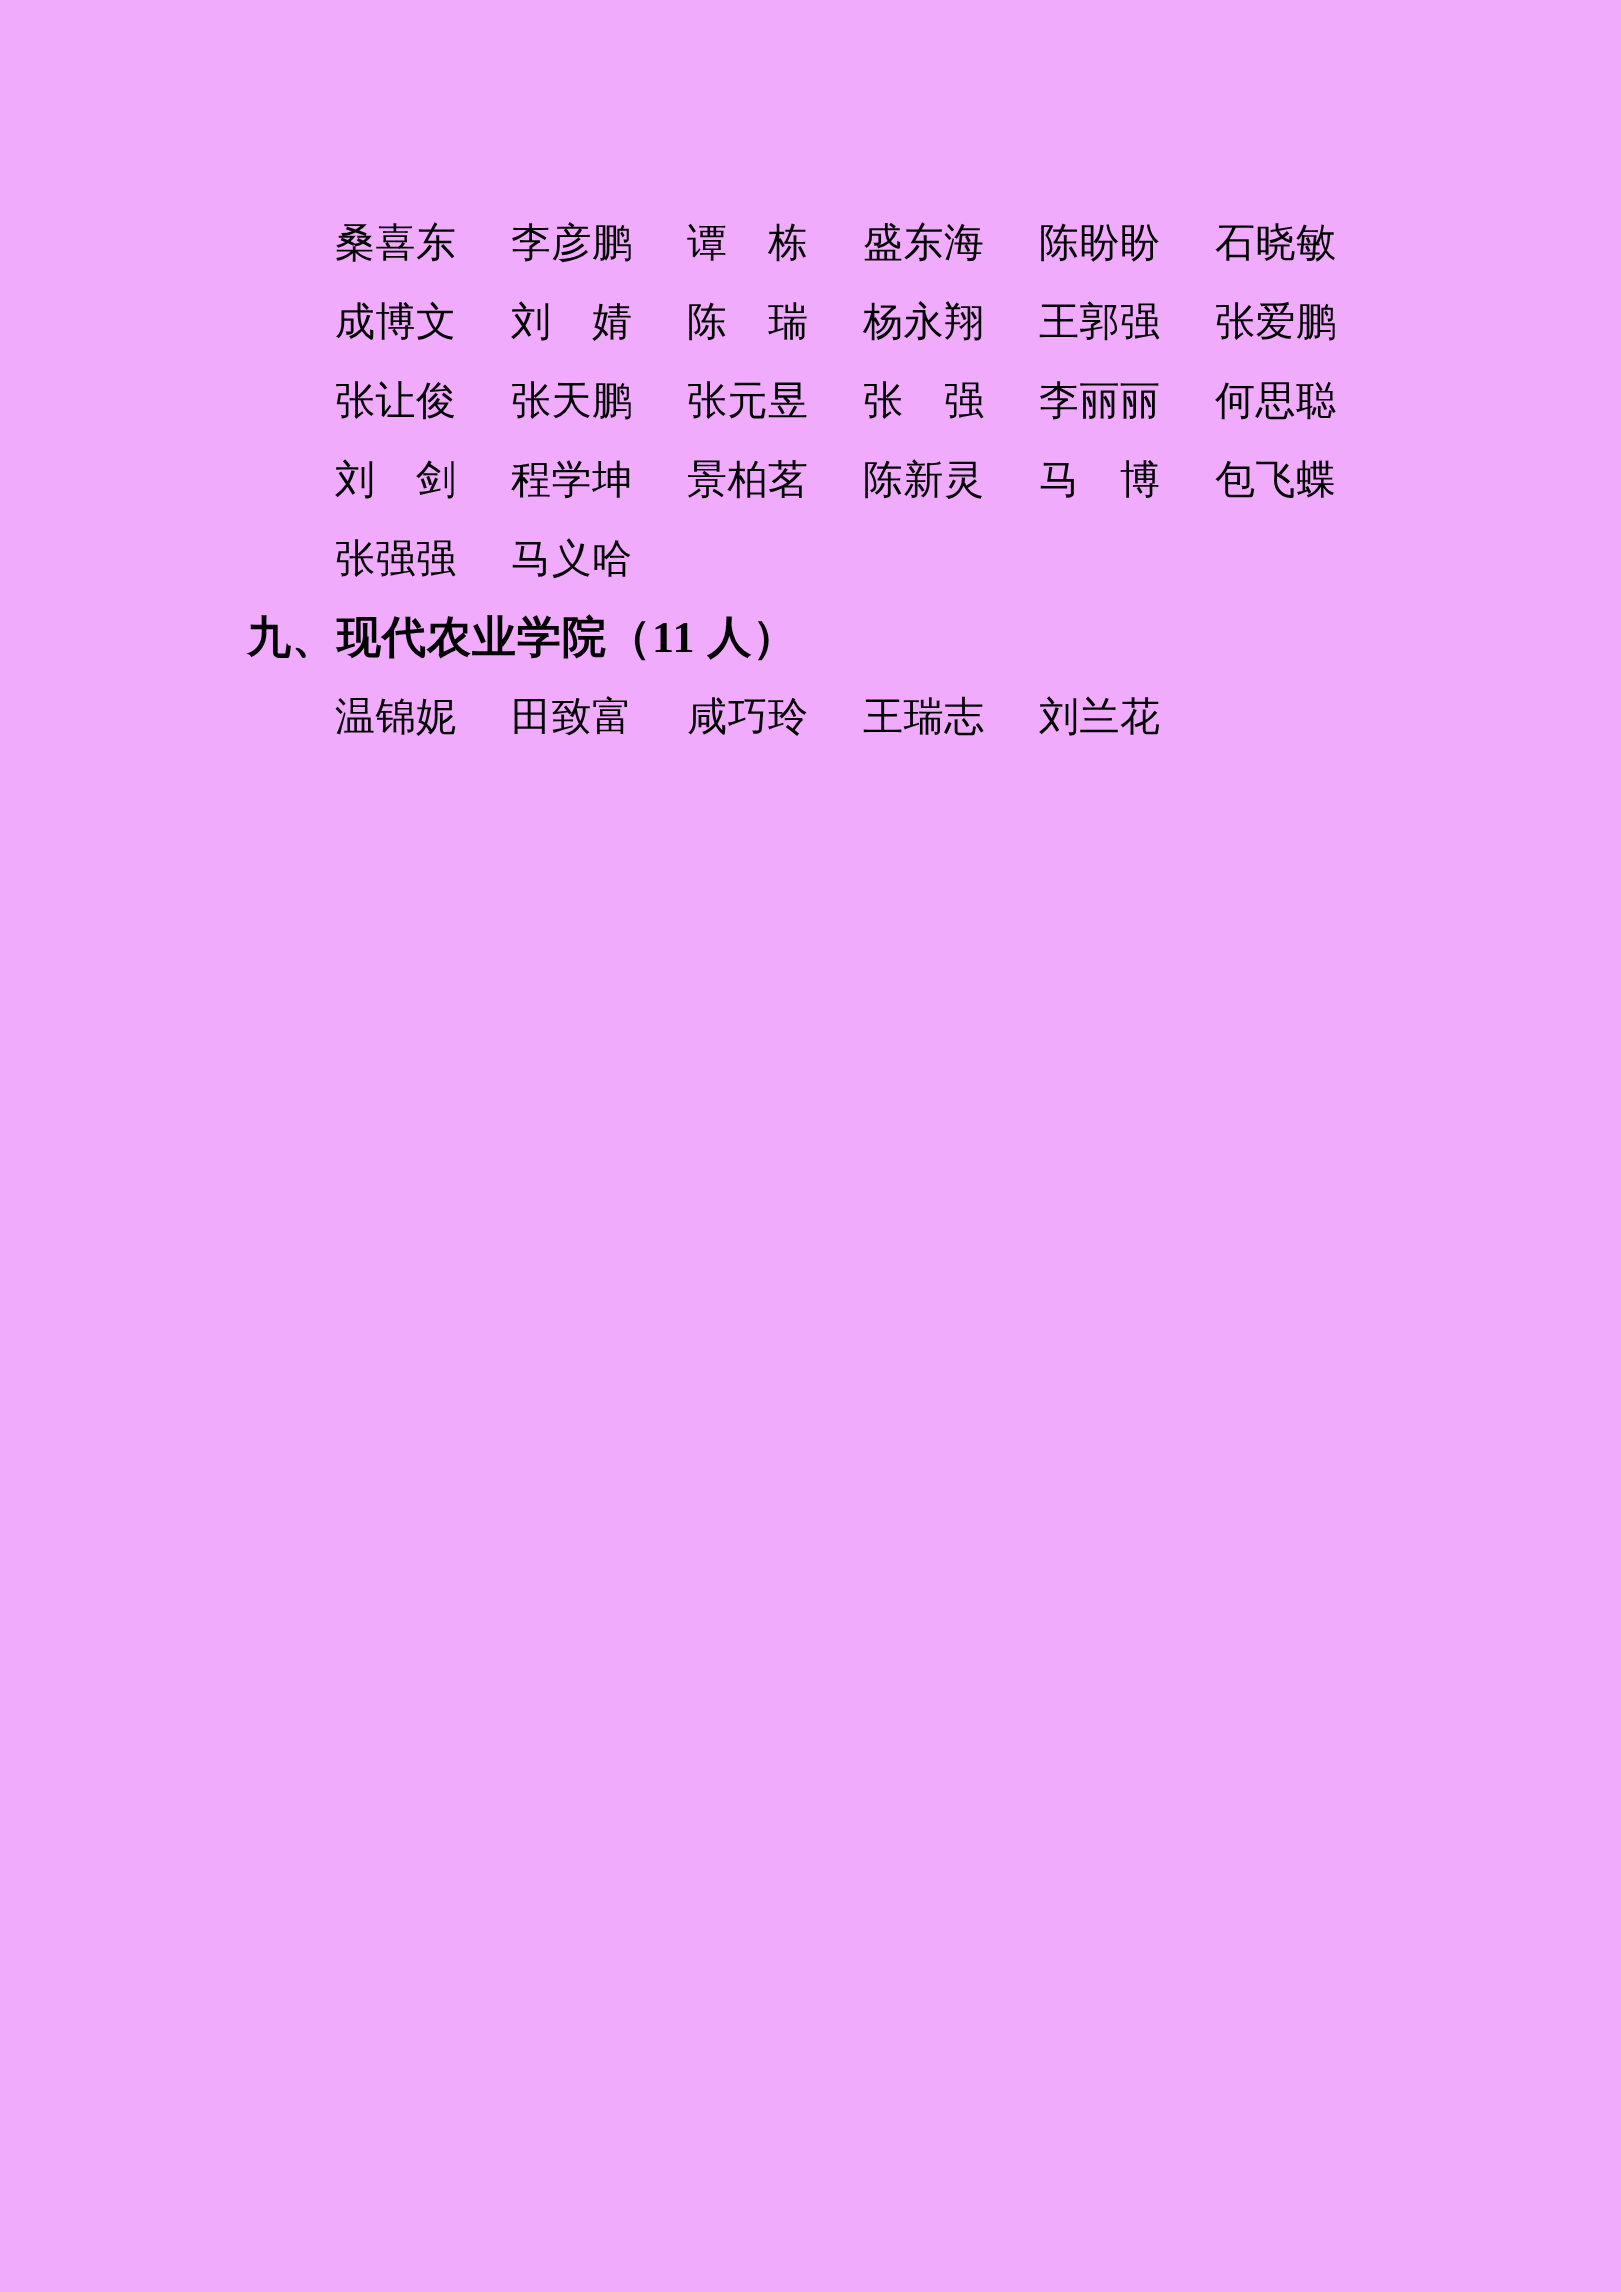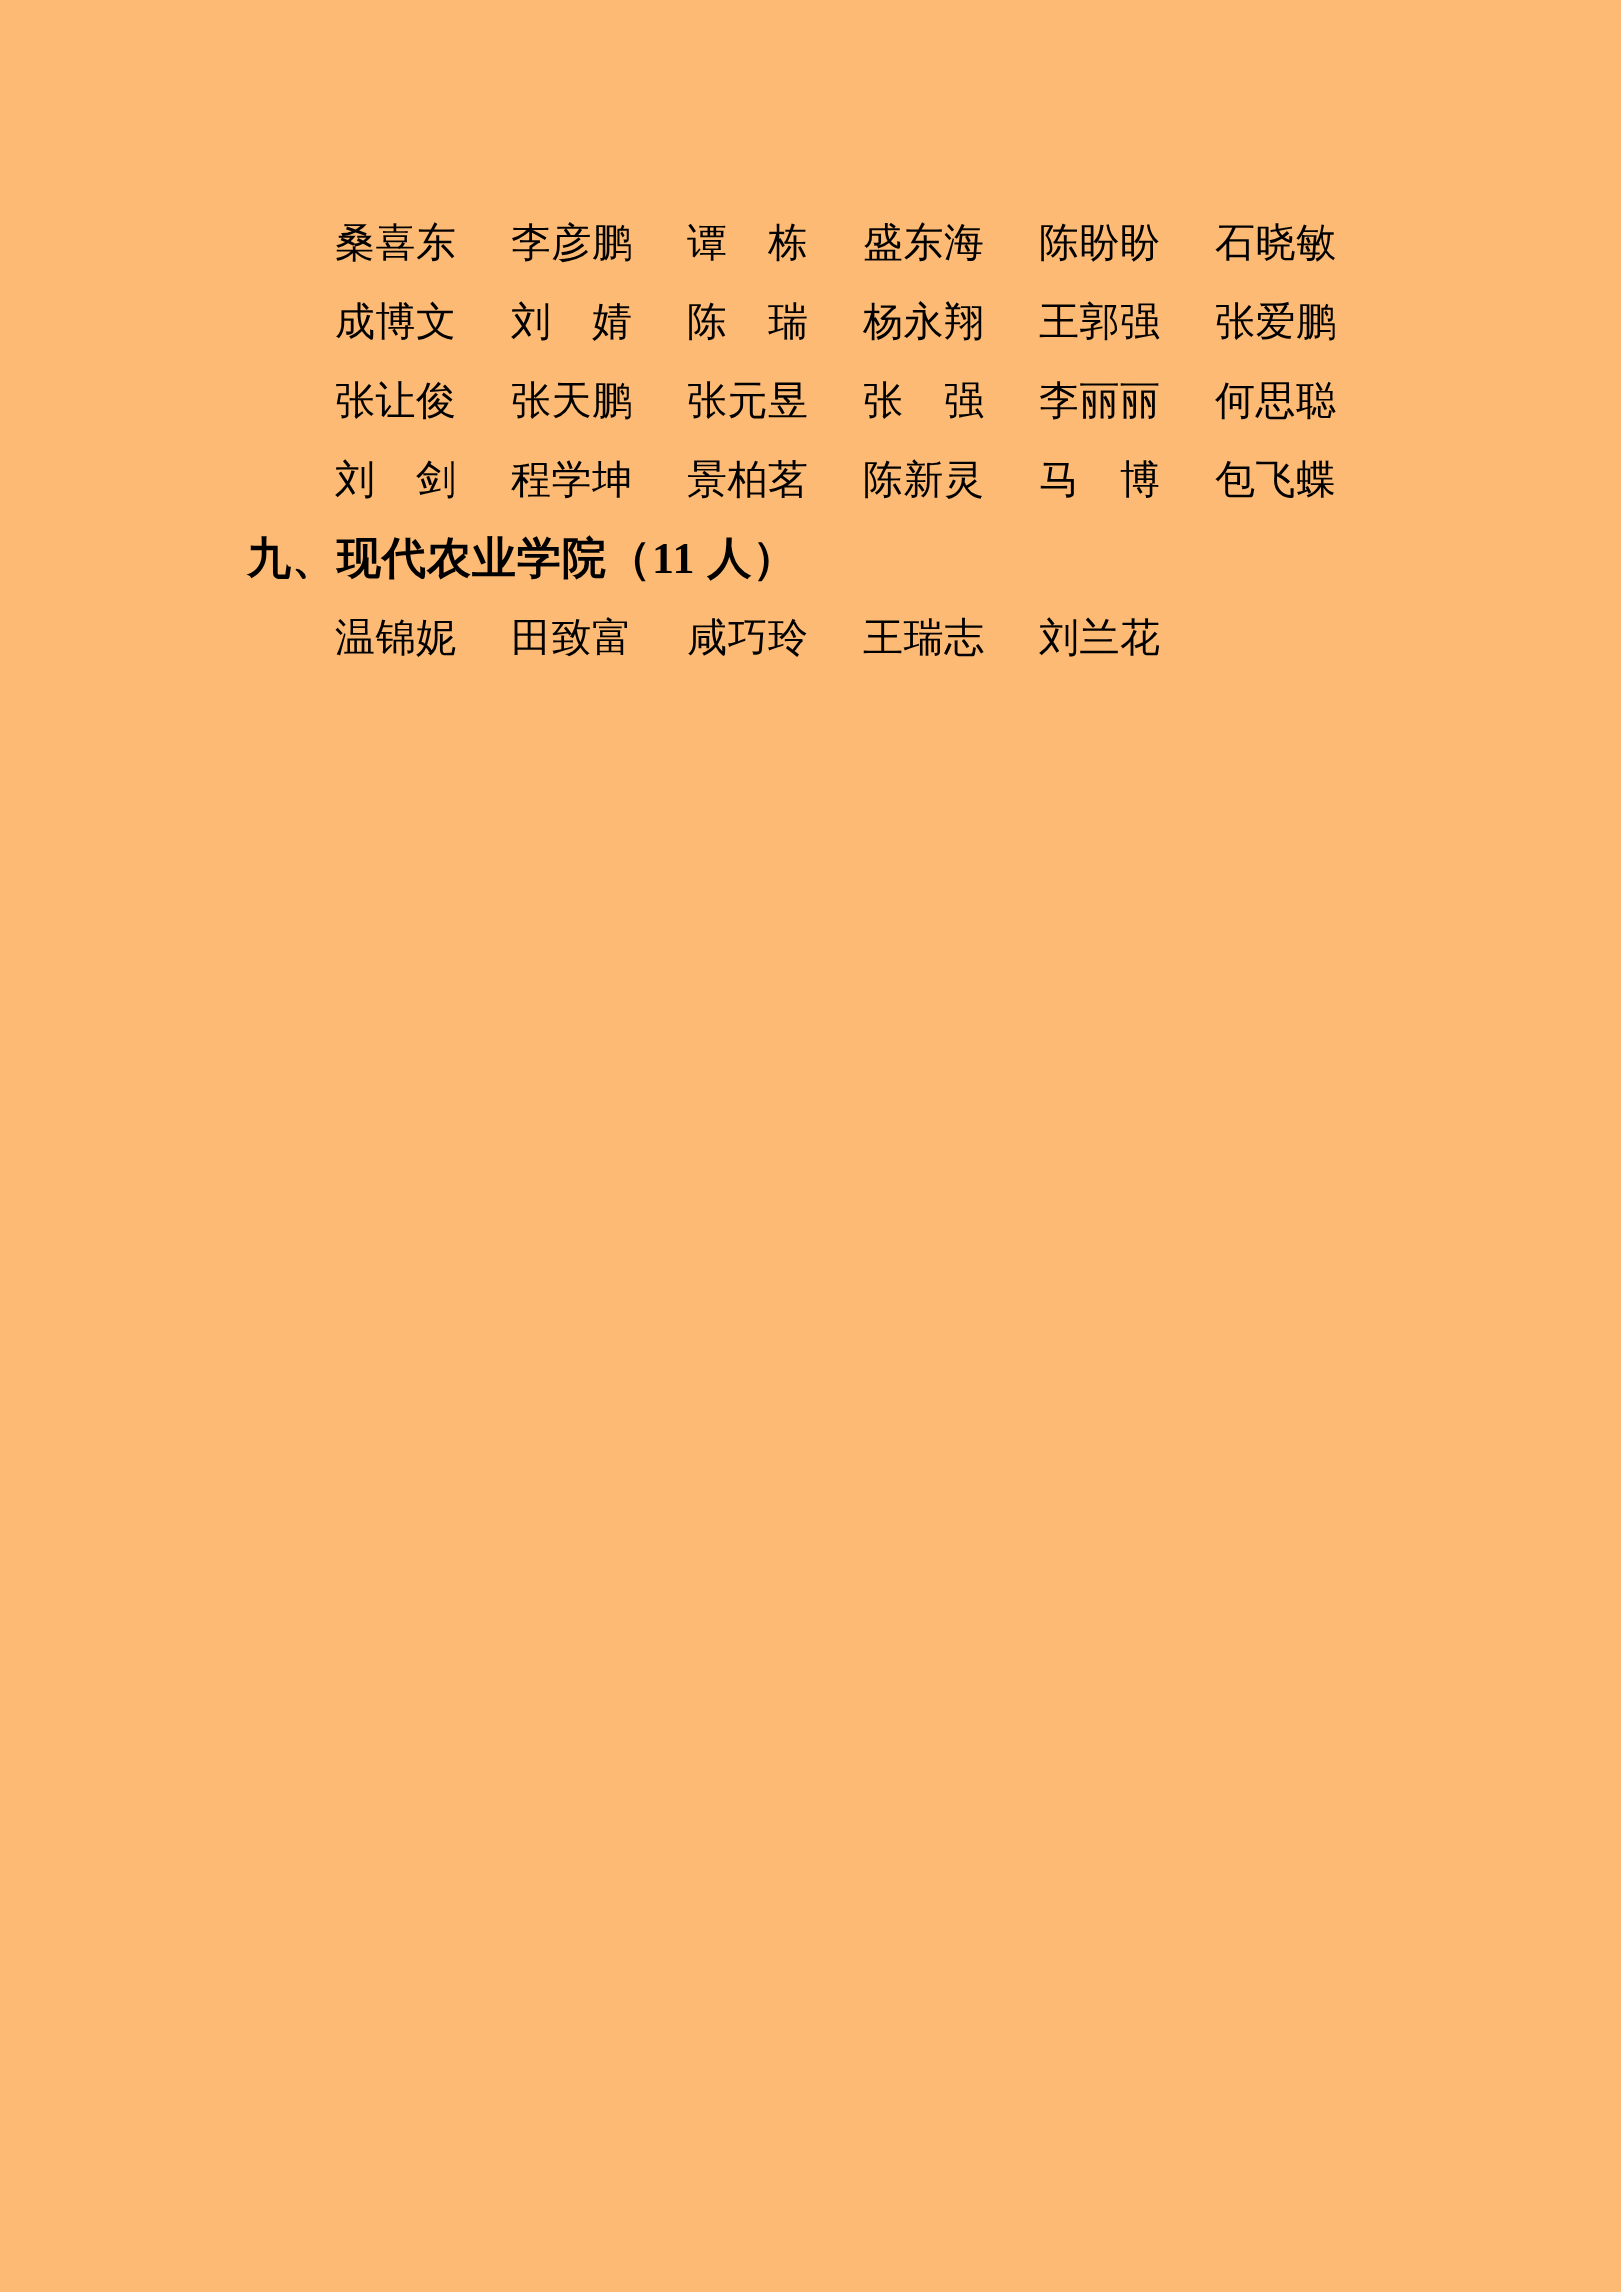--- a/index.html
+++ b/index.html
@@ -4,21 +4,21 @@
 <style>
   html, body {
     margin: 0;
     padding: 0;
     background: #ffffff;
   }
   .page {
     position: relative;
     width: 1621px;
     height: 2293px;
-    background: #fdba74;
+    background: #f0abfc;
     color: #000000;
     overflow: hidden;
   }
   .content {
     position: absolute;
     top: 203px;
     left: 0;
     width: 100%;
   }
   .row {
@@ -85,20 +85,24 @@
 
     <div class="row name-row">
       <span class="name">刘　剑</span>
       <span class="name">程学坤</span>
       <span class="name">景柏茗</span>
       <span class="name">陈新灵</span>
       <span class="name">马　博</span>
       <span class="name">包飞蝶</span>
     </div>
 
+    <div class="row name-row">
+      <span class="name">张强强</span>
+      <span class="name">马义哈</span>
+    </div>
 
     <div class="row heading-row">九、现代农业学院（11 人）</div>
 
 
     <div class="row name-row">
       <span class="name">温锦妮</span>
       <span class="name">田致富</span>
       <span class="name">咸巧玲</span>
       <span class="name">王瑞志</span>
       <span class="name">刘兰花</span>

